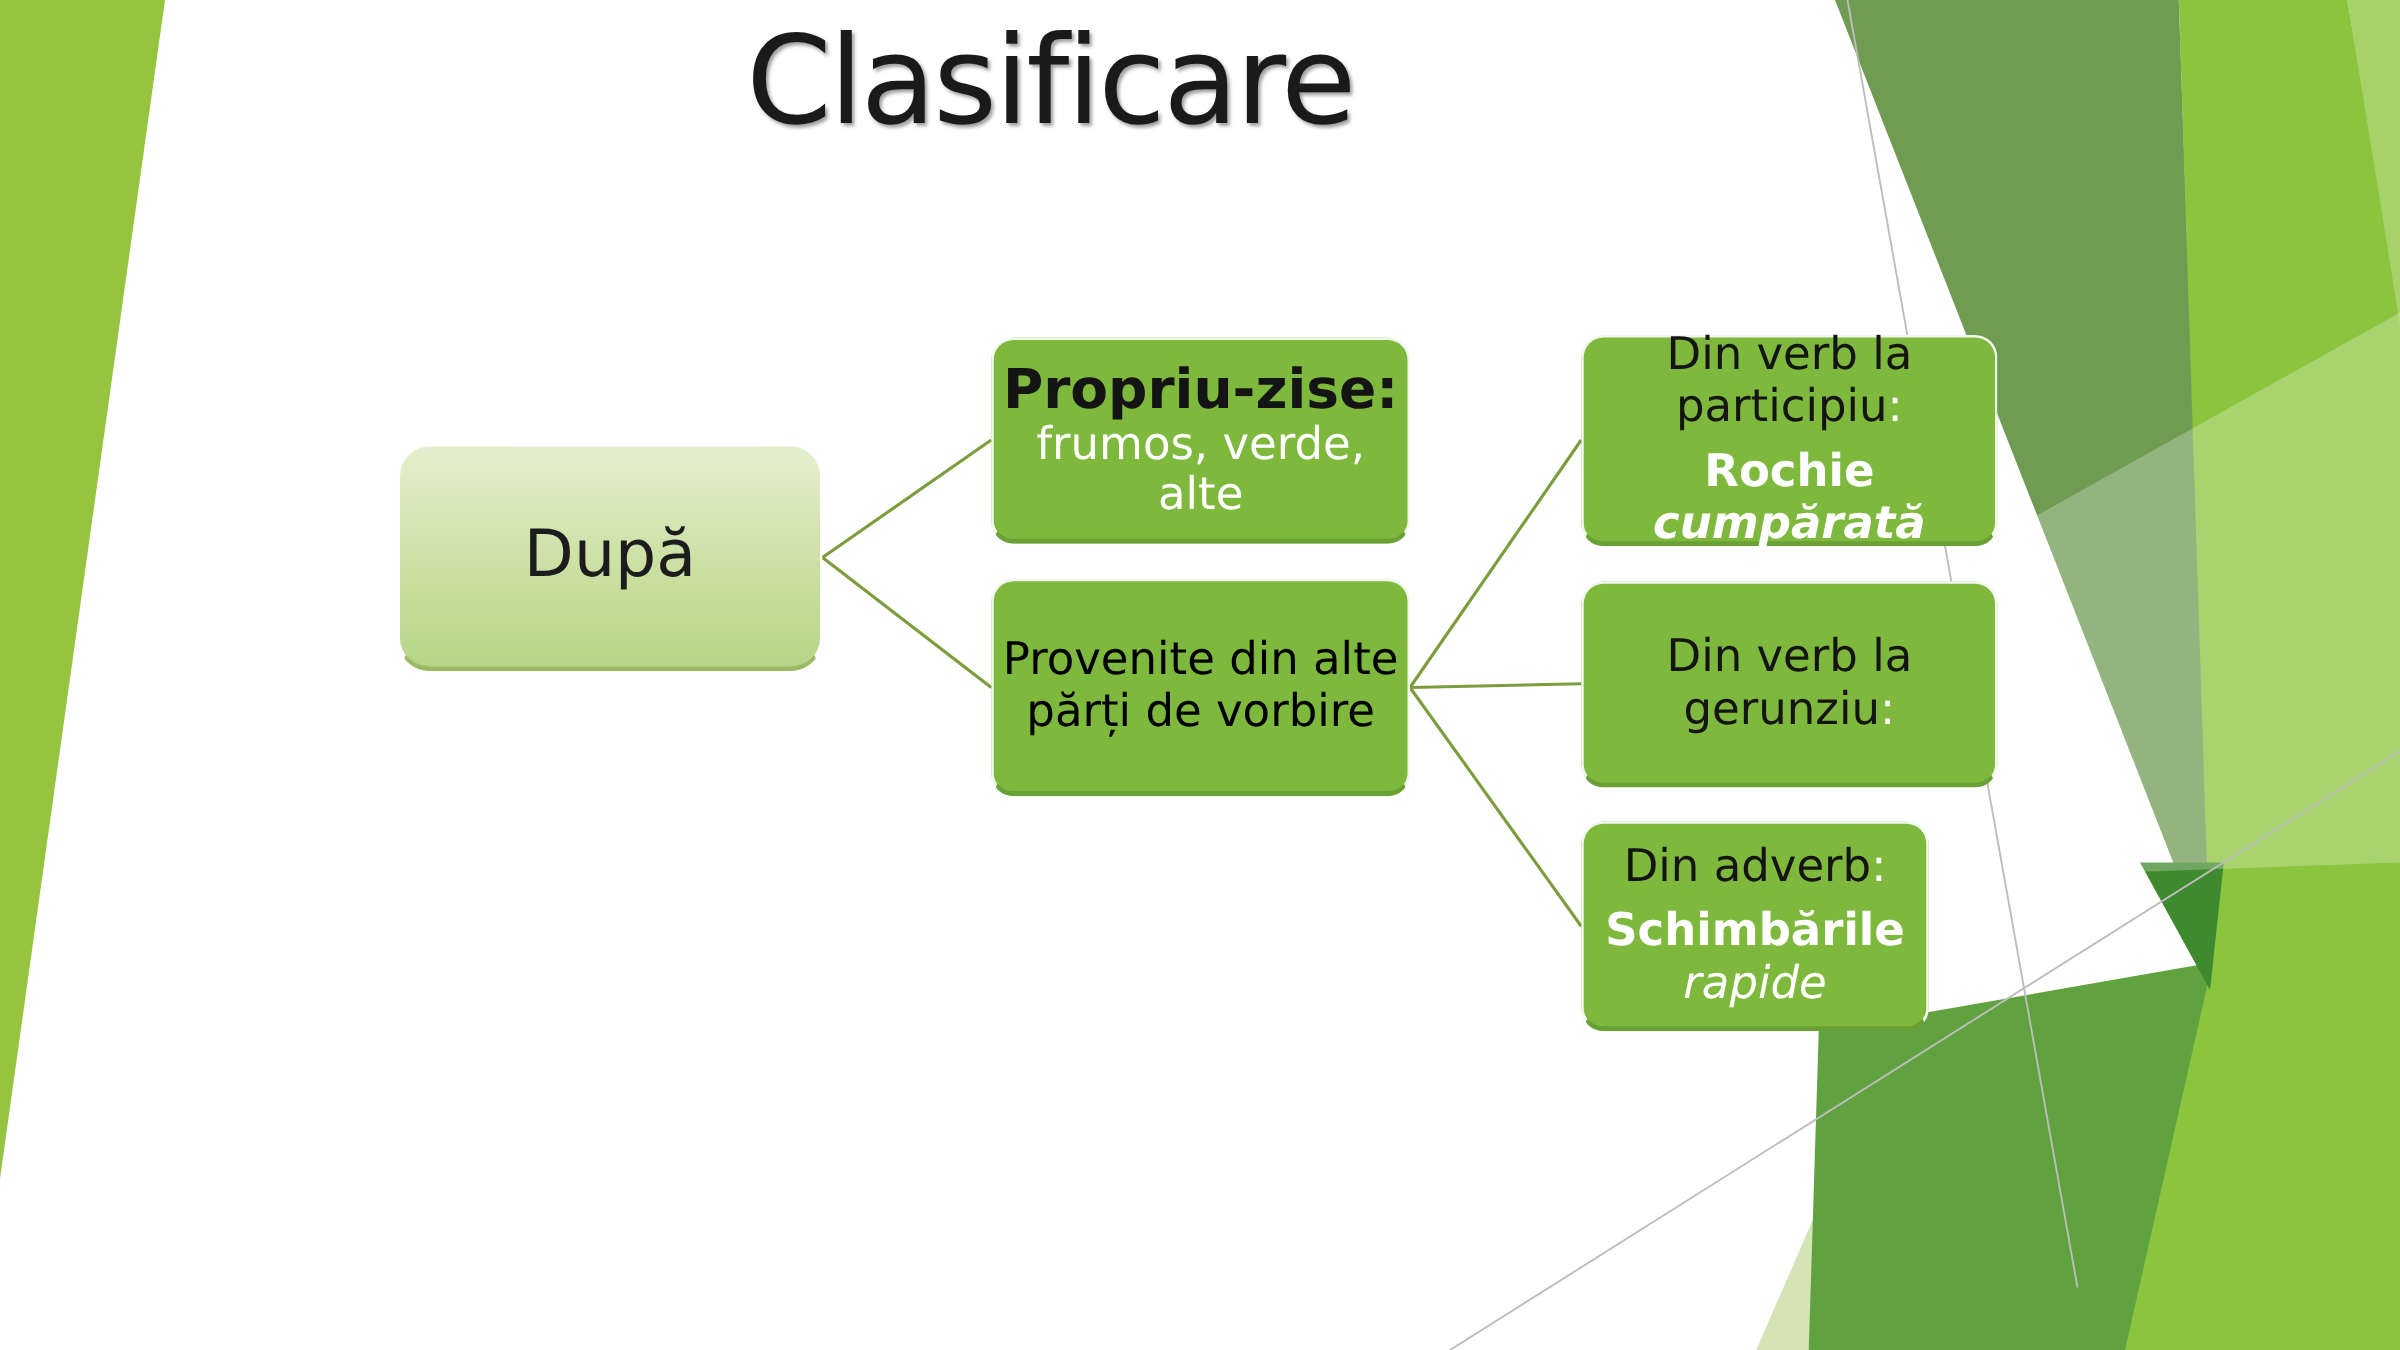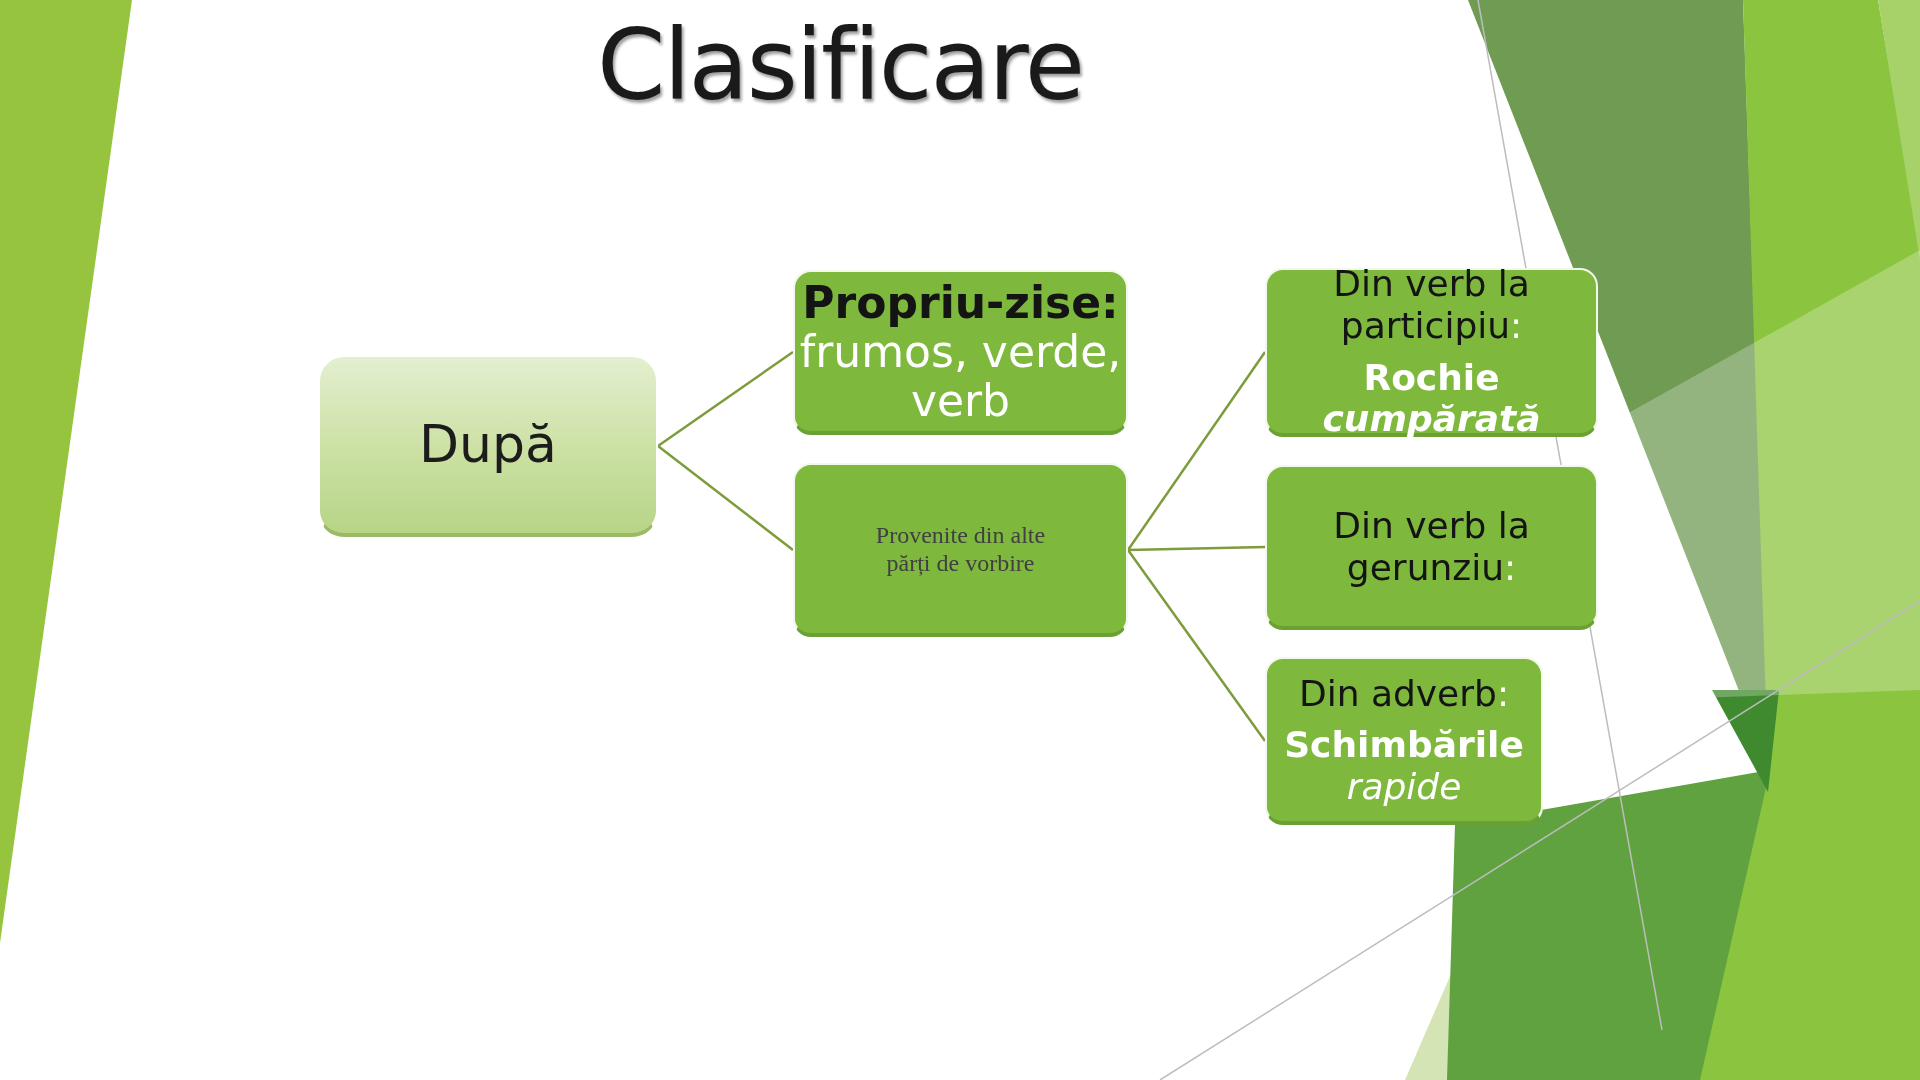--- a/index.html
+++ b/index.html
@@ -36,22 +36,22 @@
     display:flex;flex-direction:column;justify-content:center;align-items:center;
     text-align:center;color:#fff;
   }
   .root-box{
     background:linear-gradient(180deg,var(--root-gradient-top,#E3EFD0) 0%,#CBE0A2 55%,var(--root-gradient-bottom,#B7D587) 100%);
     border:2px solid #fff;border-bottom:4px solid var(--root-edge,#9CBA66);
     border-radius:26px;color:#1c1c1c;justify-content:center;
   }
   .root-line{font-size:52px;line-height:1.15;color:#1c1c1c;}
   .l1-title{font-size:44px;font-weight:600;line-height:1.12;color:#141414;}
-  .l1-sub{font-size:44px;line-height:1.12;color:#fff;}
-  .l1-body{font-size:24px;line-height:1.18;color:#404040;font-family:Liberation Serif, serif;}
+  .l1-sub{font-size:36px;line-height:1.12;color:#fff;}
+  .l1-body{font-size:36px;line-height:1.18;color:#000000;}
   .l2-title{font-size:36px;font-weight:500;line-height:1.16;color:#141414;}
   .l2-title .colon{color:#fff;}
   .l2-ex{font-size:36px;line-height:1.15;color:#fff;}
   .l2-ex em{font-style:italic;}
   .ex-gap{margin-top:10px;font-weight:bold;}
 </style>
 </head>
 <body>
 
 <main class="slide">
@@ -79,21 +79,21 @@
 
   <h1 class="slide-title">Clasificare</h1>
 
   <div class="gbox root-box" style="left:318px;top:355px;width:340px;height:182px;">
     <div class="root-line">După</div>
   </div>
 
   <div class="gbox" style="left:793px;top:270px;width:335px;height:165px;align-items:center;">
     <div class="l1-title">Propriu-zise:</div>
     <div class="l1-sub">frumos, verde,</div>
-    <div class="l1-sub">verb</div>
+    <div class="l1-sub">alte</div>
   </div>
 
   <div class="gbox" style="left:793px;top:463px;width:335px;height:174px;">
     <div class="l1-body">Provenite din alte</div>
     <div class="l1-body">părți de vorbire</div>
   </div>
 
   <div class="gbox" style="left:1265px;top:268px;width:333px;height:169px;">
     <div class="l2-title">
       <span>Din verb la</span>

